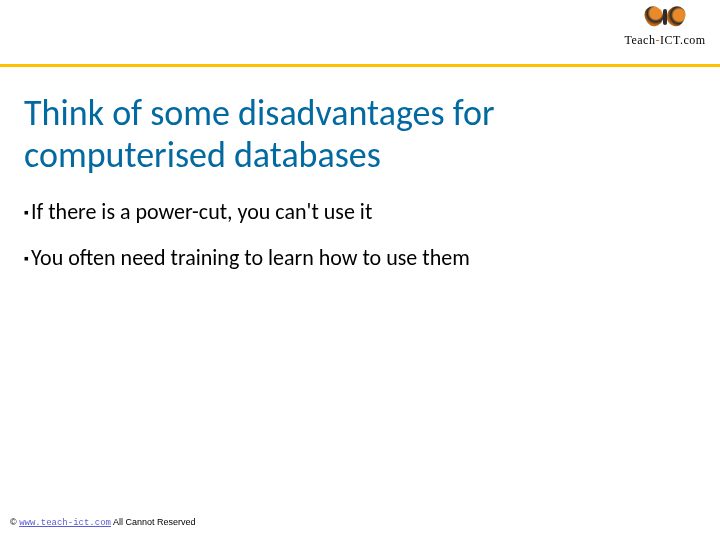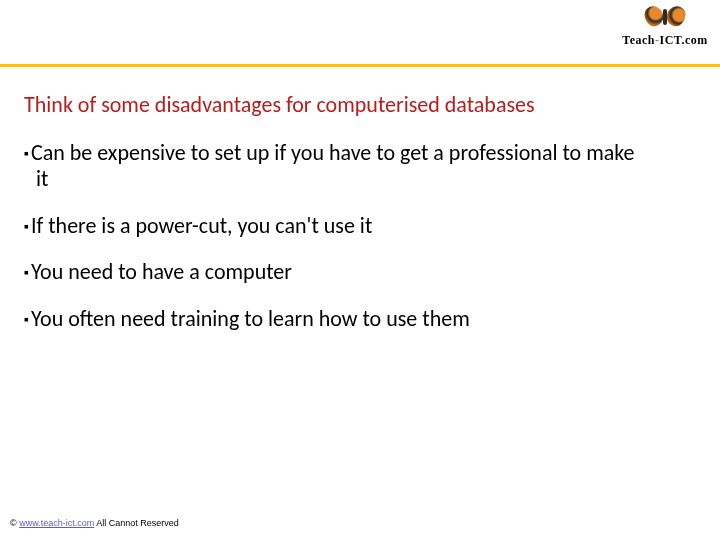--- a/index.html
+++ b/index.html
@@ -24,21 +24,20 @@
     top: 12px;
     letter-spacing: 0.5px;
   }
   .logo {
     position: absolute;
     right: 10px;
     top: 4px;
     width: 90px;
     height: 46px;
     text-align: center;
-    font-weight: bold;
   }
   .butterfly {
     width: 44px;
     height: 28px;
     margin: 0 auto 1px auto;
     position: relative;
   }
   .wing {
     position: absolute;
     width: 18px;
@@ -76,22 +75,22 @@
     left: 0; top: 64px;
     width: 100%;
     height: 3px;
     background: #ffc000;
   }
   .content {
     padding: 22px 30px 0 24px;
   }
   .subtitle {
     font-family: "Gill Sans", "Gill Sans MT", Calibri, sans-serif;
-    font-size: 22px;
-    color: #b91c1c;
+    font-size: 36px;
+    color: #0369a1;
     line-height: 1.18;
     margin-bottom: 22px;
     max-width: 560px;
   }
   ul.bullets {
     list-style: none;
   }
   ul.bullets li {
     font-family: "Gill Sans", "Gill Sans MT", Calibri, sans-serif;
     font-size: 22px;
@@ -112,20 +111,21 @@
     position: absolute;
     left: 10px;
     bottom: 12px;
     font-family: Verdana, Arial, sans-serif;
     font-size: 9px;
     color: #000;
   }
   .footer a {
     color: #5b5bd8;
     text-decoration: underline;
+    font-family: Liberation Mono, monospace;
   }
 </style>
 </head>
 <body>
 
 <div class="header-area">
   <div class="logo">
     <div class="butterfly">
       <div class="wing left"></div>
       <div class="wing right"></div>
@@ -134,23 +134,21 @@
     <div class="logo-text">
       <span>Teach</span><span class="hy">-</span><span>ICT.com</span>
     </div>
   </div>
   <div class="rule"></div>
 </div>
 
 <div class="content">
   <div class="subtitle">Think of some disadvantages for computerised databases</div>
   <ul class="bullets">
-    <li>Can be expensive to set up if you have to get a professional to make it</li>
     <li>If there is a power-cut, you can't use it</li>
-    <li>You need to have a computer</li>
     <li>You often need training to learn how to use them</li>
   </ul>
 </div>
 
 <div class="footer">
   <span>©</span>
   <a href="#">www.teach-ict.com</a>
   <span>  All Cannot Reserved</span>
 </div>
 

